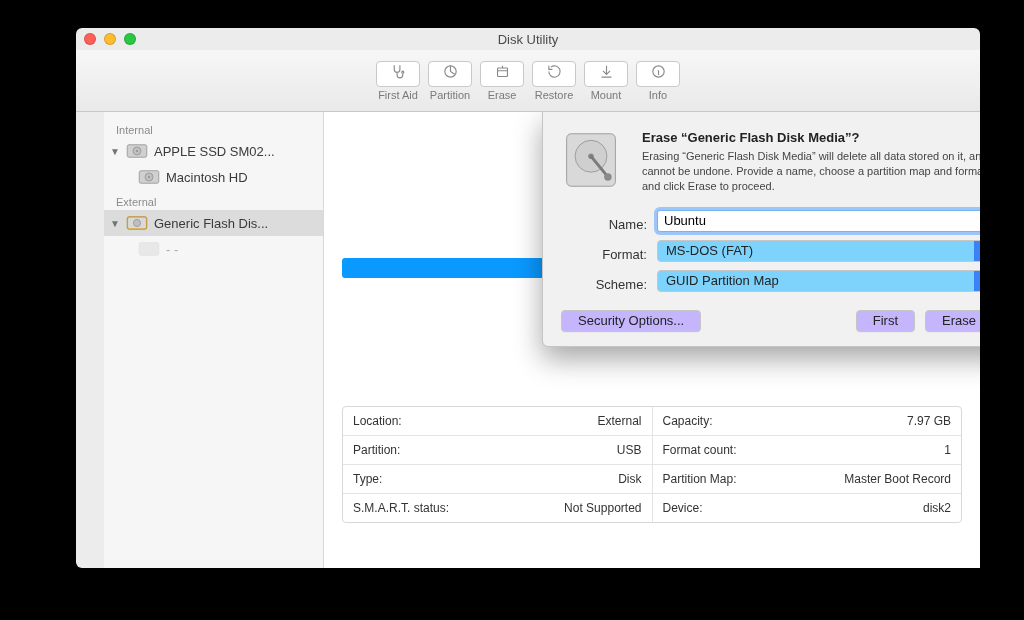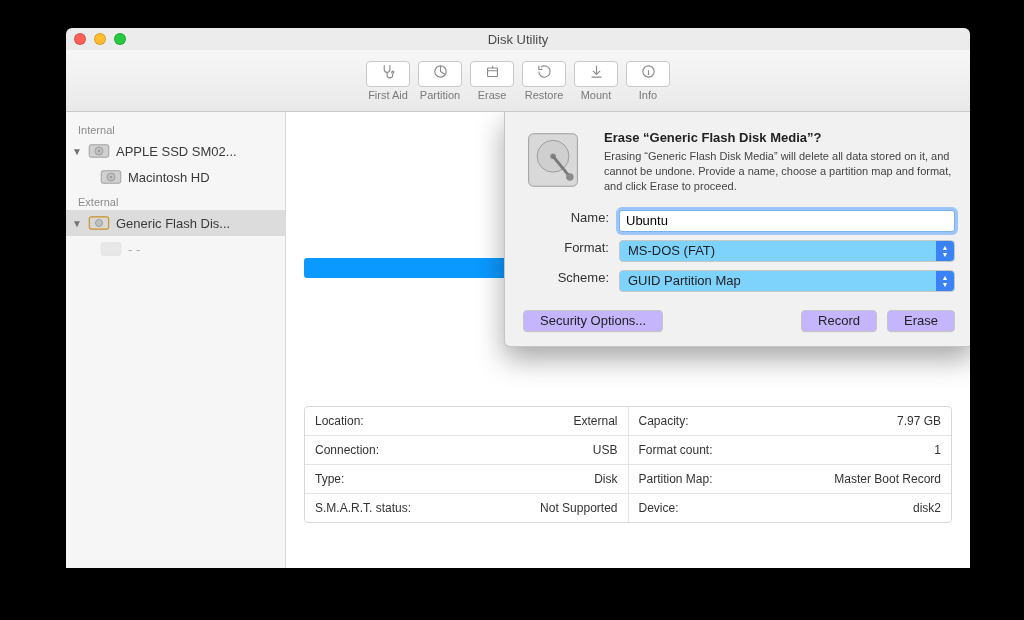--- a/index.html
+++ b/index.html
@@ -1,32 +1,32 @@
 <!DOCTYPE html>
 <html><head>
 <meta charset="utf-8">
 <style>
   * { box-sizing: border-box; margin: 0; padding: 0; font-family: -apple-system, "Helvetica Neue", Arial, sans-serif; }
   body { background: #000; width: 1024px; height: 620px; overflow: hidden; position: relative; }
   .window {
-    position: absolute; left: 66px; top: 28px; width: 904px; height: 540px;
+    position: absolute; left: 76px; top: 28px; width: 904px; height: 540px;
     background: #ececec; border-radius: 6px; box-shadow: 0 18px 40px rgba(0,0,0,.55), 0 0 0 1px rgba(0,0,0,.15);
     display: flex; flex-direction: column;
   }
   .titlebar { height: 22px; display: flex; align-items: center; padding: 0 8px; position: relative; }
   .traffic { display: flex; gap: 8px; }
   .tl { width: 12px; height: 12px; border-radius: 50%; border: 0.5px solid rgba(0,0,0,.15); }
   .tl.red { background:#ff5f57; } .tl.yel { background:#febc2e; } .tl.grn { background:#28c840; }
   .titlebar-title { position:absolute; left:0; right:0; text-align:center; font-size:13px; color:#4a4a4a; }
   .toolbar { height:62px; background:linear-gradient(#f7f7f7,#e9e9e9); border-bottom:1px solid #c8c8c8; display:flex; justify-content:center; align-items:center; gap:8px; }
   .tb-item { display:flex; flex-direction:column; align-items:center; gap:2px; }
   .tb-btn { width:44px; height:26px; background:#fff; border:1px solid #c9c9c9; border-radius:4px; display:flex; align-items:center; justify-content:center; color:#8a8a8a; }
   .tb-btn svg { width:17px; height:17px; }
   .tb-label { font-size:11px; color:#7a7a7a; }
-  .body { flex:1; display:flex; min-height:0; }
+  .body { flex:1; display:flex; min-height:0;padding-left:28px; }
   .sidebar { width:220px; background:#f6f6f6; border-right:1px solid #d8d8d8; padding-top:6px; font-size:13px; color:#3a3a3a; }
   .sb-head { font-size:11px; color:#8b8b8b; padding:6px 12px 2px; }
   .sb-row { display:flex; align-items:center; gap:6px; padding:5px 8px 5px 6px; }
   .sb-row.child { padding-left:34px; }
   .sb-row.sel { background:#dcdcdc; }
   .sb-tri { width:10px; color:#747474; font-size:10px; text-align:center; }
   .sb-icon { width:22px; height:16px; display:flex; align-items:center; justify-content:center; }
   .sb-text { flex:1; white-space:nowrap; overflow:hidden; text-overflow:ellipsis; }
   .disk-icon svg { width:22px; height:16px; }
   .content { flex:1; background:#fff; position:relative; overflow:hidden; }
@@ -42,21 +42,21 @@
     position:absolute; left:218px; top:-0px; width:470px; background:#f1f1f1;
     border:1px solid rgba(0,0,0,.18); border-top:none; border-radius:0 0 6px 6px;
     box-shadow:0 12px 28px rgba(0,0,0,.35); padding:18px 18px 14px;
   }
   .dlg-top { display:flex; gap:21px; }
   .dlg-icon { width:60px; height:60px; flex-shrink:0; }
   .dlg-icon svg { width:60px; height:60px; }
   .dlg-h { font-size:13px; font-weight:600; color:#222; margin-bottom:4px; }
   .dlg-p { font-size:11px; color:#444; line-height:1.35; }
   .dlg-form { margin-top:16px; }
-  .frow { display:flex; align-items:flex-start; margin-bottom:8px; }
+  .frow { display:flex; align-items:flex-end; margin-bottom:8px; }
   .flab { width:96px; text-align:right; padding-right:10px; font-size:13px; color:#333; }
   .fctl { flex:1; }
   .fctl input[type=text] {
     width:100%; height:22px; font-size:13px; padding:1px 6px;
     border:1px solid #bfbfbf; border-radius:3px; outline:none;
     box-shadow:0 0 0 3px rgba(86,160,255,.55);
     border-color:#7ab2ef;
   }
   .select {
     width:100%; height:22px; background:#7dd3fc; border:1px solid #c6c6c6; border-radius:4px;
@@ -207,21 +207,21 @@
               <span class="info-k">Location:</span>
               <span class="info-v">External</span>
             </div>
           <div class="info-cell">
               <span class="info-k">Capacity:</span>
               <span class="info-v">7.97 GB</span>
             </div>
         </div>
         <div class="info-row">
           <div class="info-cell">
-              <span class="info-k">Connection:</span>
+              <span class="info-k">Partition:</span>
               <span class="info-v">USB</span>
             </div>
           <div class="info-cell">
               <span class="info-k">Format count:</span>
               <span class="info-v">1</span>
             </div>
         </div>
         <div class="info-row">
           <div class="info-cell">
               <span class="info-k">Type:</span>
@@ -288,21 +288,21 @@
                     <span>▼</span>
                   </span>
               </div>
             </div>
           </div>
         </div>
 
         <div class="dlg-bot">
           <button class="mac-btn">Security Options...</button>
           <div class="right">
-            <button class="mac-btn">Record</button>
+            <button class="mac-btn">First</button>
             <button class="mac-btn">Erase</button>
           </div>
         </div>
       </div>
 
     </div>
   </div>
 </div>
 
 </body></html>

